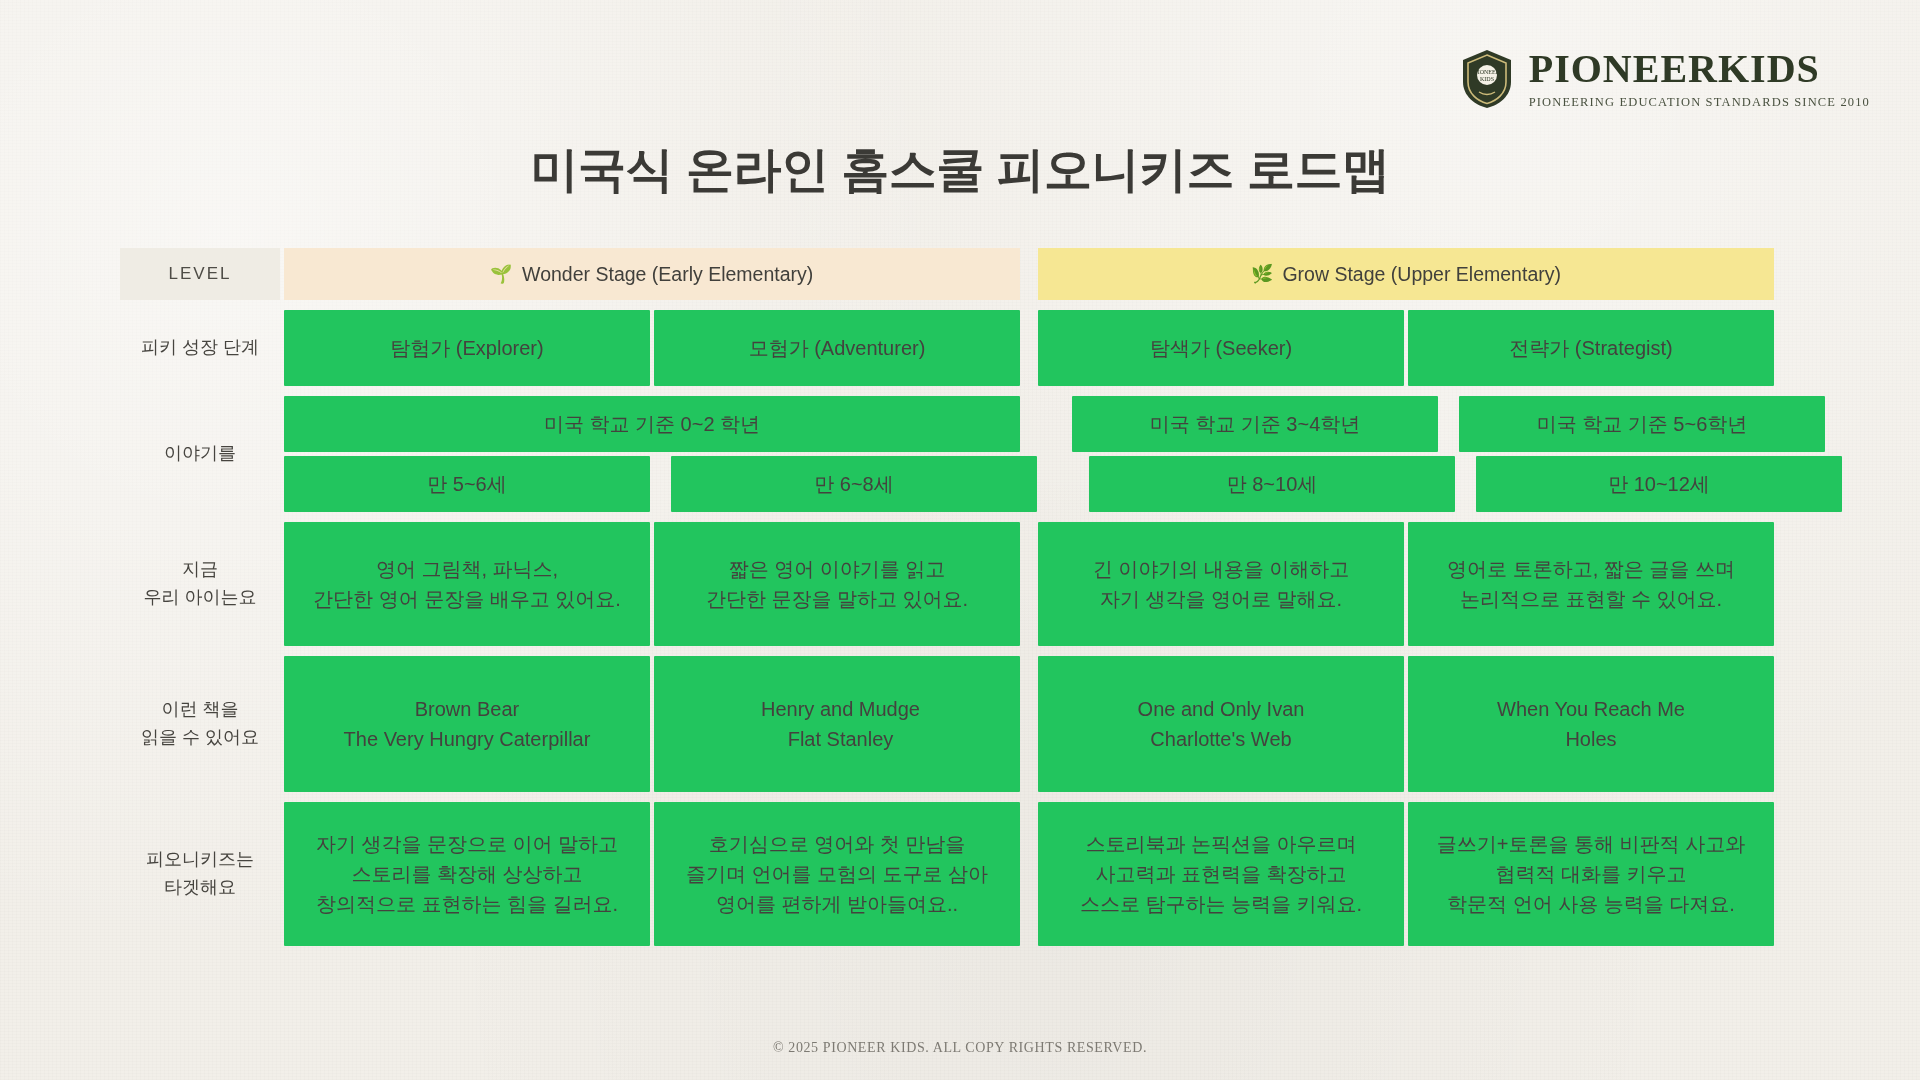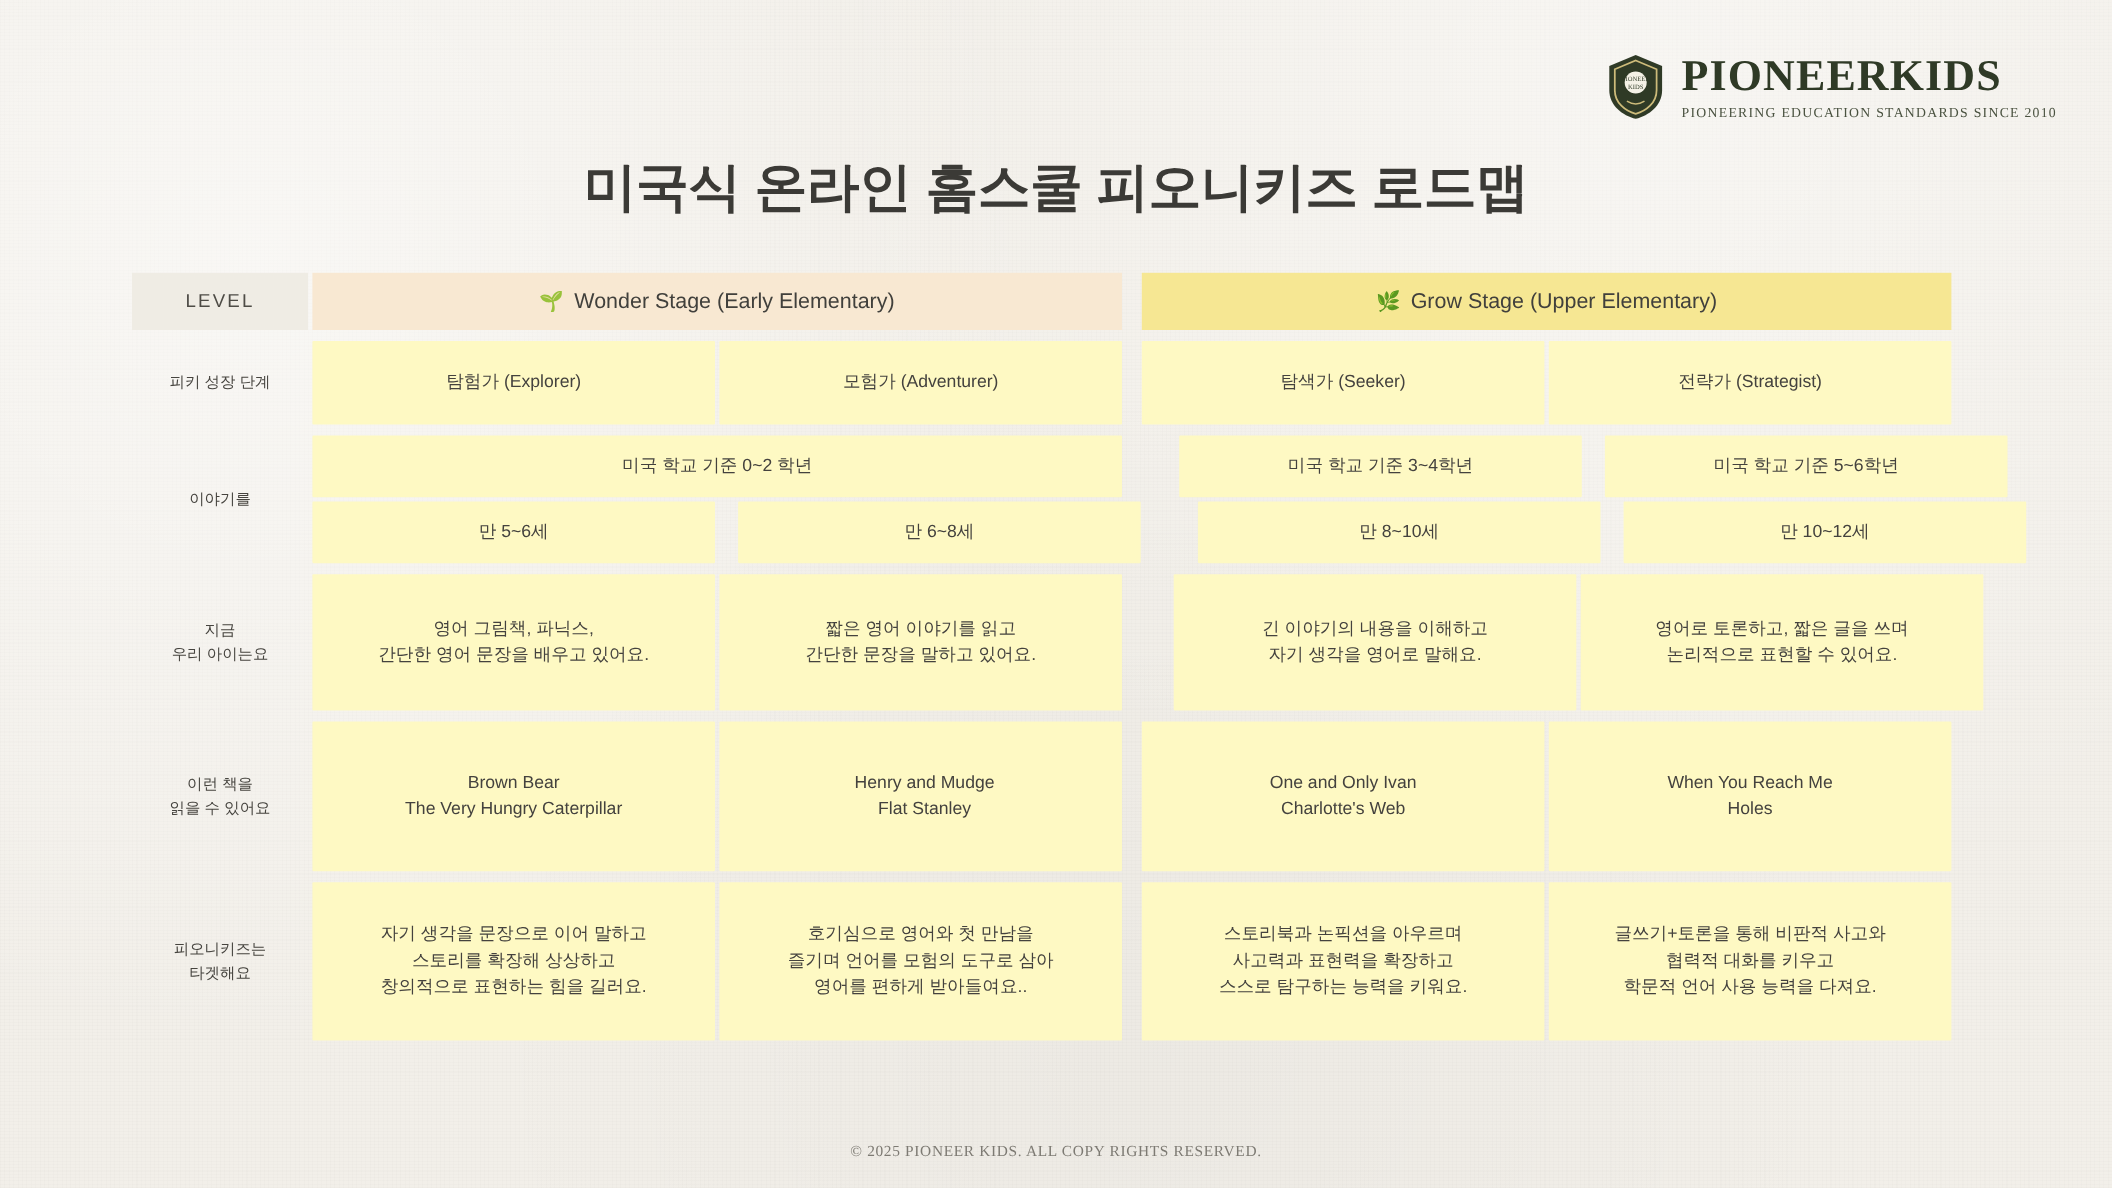--- a/index.html
+++ b/index.html
@@ -92,28 +92,28 @@
     top: 248px;
     left: 120px;
     width: 1680px;
   }
   .row {
     display: flex;
     gap: 4px;
     margin-bottom: 10px;
   }
   .cell {
-    background: #fef9c3;
+    background: #22c55e;
     display: flex;
     align-items: center;
     justify-content: center;
     text-align: center;
     box-sizing: border-box;
     padding: 10px 14px;
-    font-size: 16px;
+    font-size: 20px;
     line-height: 1.5;
     color: #44423e;
     border-radius: 1px;
   }
   .col-level { width: 160px; flex: none; }
   .col-a, .col-b, .col-c, .col-d { width: 366px; flex: none; }
 
   
   .head-row { margin-bottom: 10px; }
   .head-level {
@@ -150,21 +150,21 @@
     justify-content: center;
     gap: 9px;
     font-size: 19.5px;
     color: #41403c;
   }
   .head-gap { width: 10px; flex: none; }
 
   .label-cell {
     background: transparent;
     color: #46443f;
-    font-size: 14px;
+    font-size: 18px;
     line-height: 1.55;
     flex-direction: column;
   }
 
   .r-stage .cell { height: 76px; }
   .r-target-a .cell { height: 56px; }
   .r-target-b .cell { height: 56px; }
   .r-now .cell { height: 124px; }
   .r-books .cell { height: 136px; }
   .r-goal .cell { height: 144px; }
@@ -264,21 +264,21 @@
     <div class="row r-now">
       <div class="cell col-level label-cell stack">
         <span>지금</span>
         <span>우리 아이는요</span>
       </div>
       <div class="cell col-a" style="white-space:pre-line;">영어 그림책, 파닉스,
 간단한 영어 문장을 배우고 있어요.</div>
       <div class="cell col-b" style="white-space:pre-line;">짧은 영어 이야기를 읽고
 간단한 문장을 말하고 있어요.</div>
       <div class="head-gap"></div>
-      <div class="cell col-c" style="white-space:pre-line;margin-left:29px;">긴 이야기의 내용을 이해하고
+      <div class="cell col-c" style="white-space:pre-line;">긴 이야기의 내용을 이해하고
 자기 생각을 영어로 말해요.</div>
       <div class="cell col-d" style="white-space:pre-line;">영어로 토론하고, 짧은 글을 쓰며
 논리적으로 표현할 수 있어요.</div>
     </div>
 
     <div class="row r-books">
       <div class="cell col-level label-cell stack">
         <span>이런 책을</span>
         <span>읽을 수 있어요</span>
       </div>

